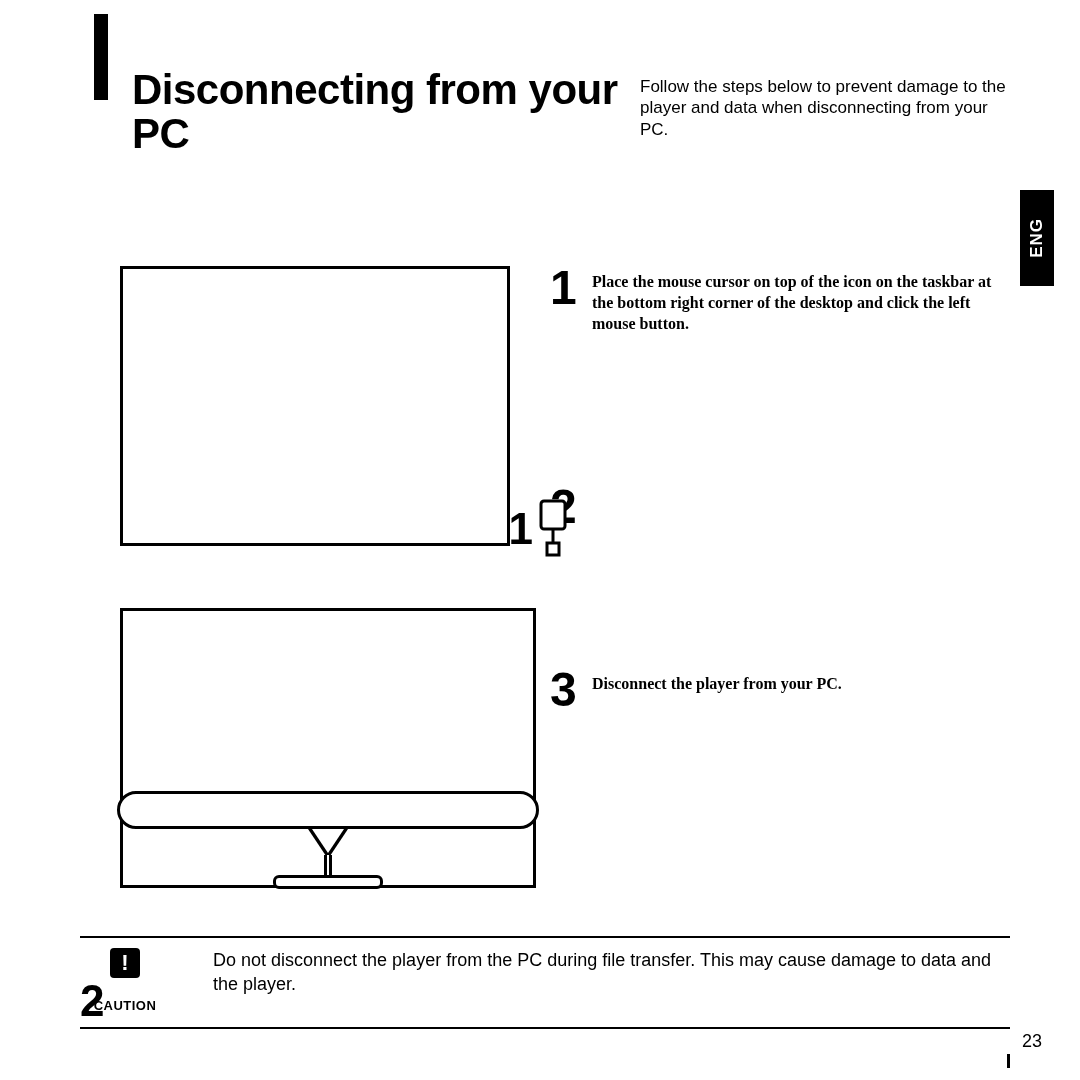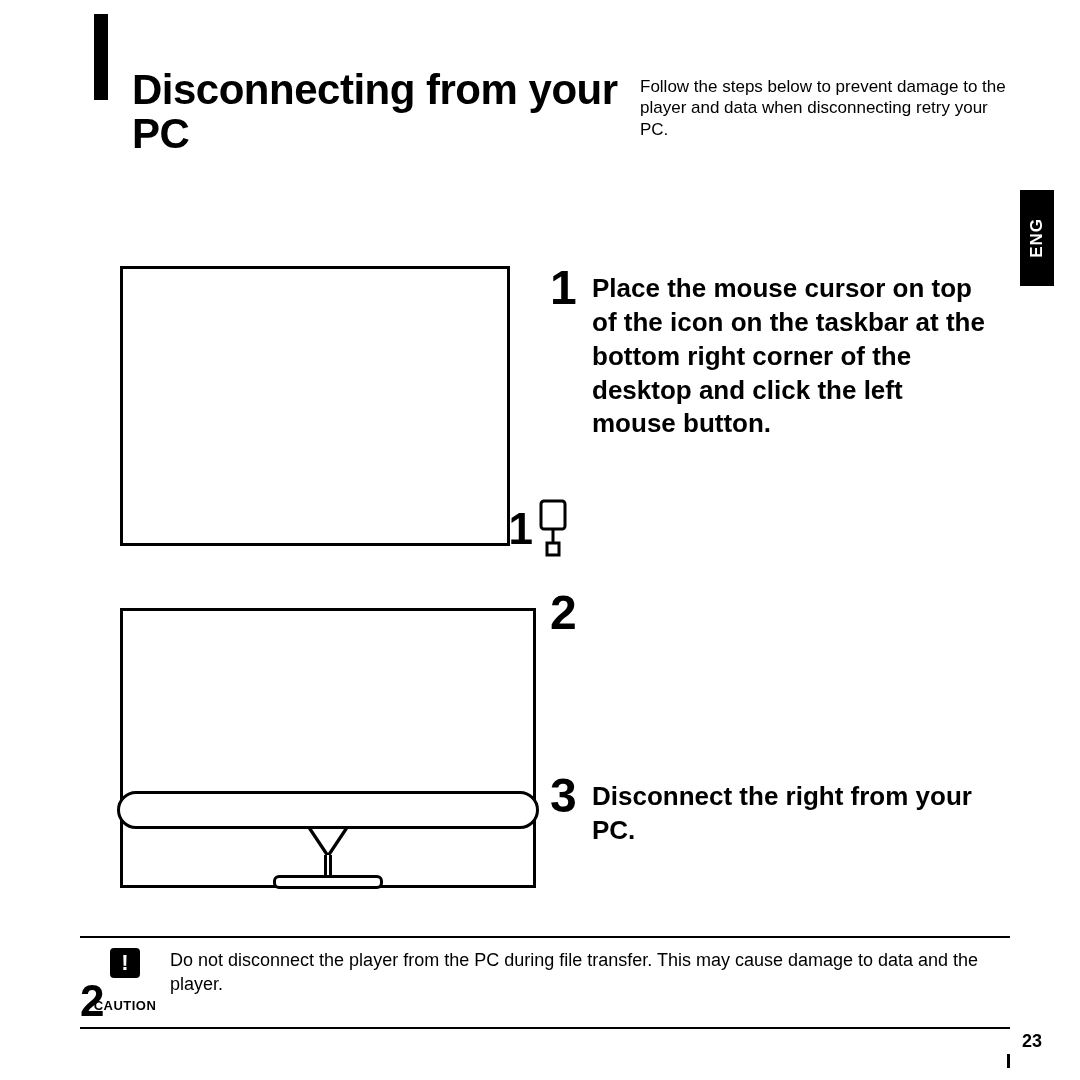--- a/index.html
+++ b/index.html
@@ -21,39 +21,39 @@
   .fig-bot .bar-outer { position:absolute; left:-6px; right:-6px; top:180px; height:38px; border:3px solid #000; border-radius:20px; background:#fff; }
   .fig-bot .stand-neck { position:absolute; left:50%; transform:translateX(-50%); top:218px; width:0; height:0; border-left:20px solid transparent; border-right:20px solid transparent; border-top:30px solid #000; }
   .fig-bot .stand-neck-inner { position:absolute; left:50%; transform:translateX(-50%); top:218px; width:0; height:0; border-left:16px solid transparent; border-right:16px solid transparent; border-top:24px solid #fff; }
   .fig-bot .stand-col { position:absolute; left:50%; transform:translateX(-50%); top:244px; width:8px; height:22px; border-left:3px solid #000; border-right:3px solid #000; background:#fff; }
   .fig-bot .stand-base { position:absolute; left:50%; transform:translateX(-50%); top:264px; width:110px; height:14px; border:3px solid #000; border-radius:6px; background:#fff; }
   .callout-2 { position:absolute; left:0px; top:710px; font-size:44px; font-weight:bold; }
   .steps { flex:1; padding-left:40px; }
   .step { display:flex; margin-bottom:150px; }
   .step:last-child { margin-bottom:0; }
   .step .num { font-size:48px; font-weight:bold; line-height:0.9; margin-right:10px; min-width:32px; }
-  .step .text { font-size:26px; font-weight:bold; line-height:1.3; padding-top:6px; max-width:400px; }
+  .step .text { font-size:16px; font-weight:bold; line-height:1.3; padding-top:6px; max-width:400px;font-family:Liberation Serif, serif; }
   .caution-block { border-top:2px solid #000; border-bottom:2px solid #000; margin-top:48px; padding:10px 0 14px 0; display:flex; }
   .caution-icon-wrap { width:90px; text-align:center; }
   .caution-icon { width:30px; height:30px; background:#000; color:#fff; display:inline-flex; align-items:center; justify-content:center; border-radius:4px; font-size:22px; font-weight:bold; }
   .caution-label { font-size:13px; font-weight:bold; margin-top:20px; letter-spacing:0.5px; }
   .caution-text { font-size:18px; line-height:1.35; flex:1; }
-  .caution-text p { margin-bottom:8px; }
-  .page-num { position:absolute; right:38px; bottom:28px; font-size:18px;font-weight:bold; }
+  .caution-text p { margin-bottom:8px;margin-left:43px; }
+  .page-num { position:absolute; right:38px; bottom:28px; font-size:18px; }
   .right-rule { position:absolute; right:70px; bottom:12px; width:3px; height:14px; background:#000; }
 </style>
 </head>
 <body>
 
 <div class="page">
   <div class="left-rule"></div>
 
   <div class="heading-row">
     <div class="heading">Disconnecting from your PC</div>
-    <div class="subtitle">Follow the steps below to prevent damage to the player and data when disconnecting retry your PC.</div>
+    <div class="subtitle">Follow the steps below to prevent damage to the player and data when disconnecting from your PC.</div>
   </div>
 
   <div class="lang-tab">
     <span>ENG</span>
   </div>
 
   <div class="content">
     <div class="figures">
 
       <div class="fig-top">
@@ -81,21 +81,21 @@
     <div class="steps">
       <div class="step">
         <div class="num">1</div>
         <div class="text">Place the mouse cursor on top of the icon on the taskbar at the bottom right corner of the desktop and click the left mouse button.</div>
       </div>
       <div class="step" style="margin-bottom:140px;">
         <div class="num">2</div>
       </div>
       <div class="step">
         <div class="num">3</div>
-        <div class="text">Disconnect the right from your PC.</div>
+        <div class="text">Disconnect the player from your PC.</div>
       </div>
     </div>
   </div>
 
   <div class="caution-block">
     <div class="caution-icon-wrap">
       <div class="caution-icon">!</div>
       <div class="caution-label">CAUTION</div>
     </div>
     <div class="caution-text">

